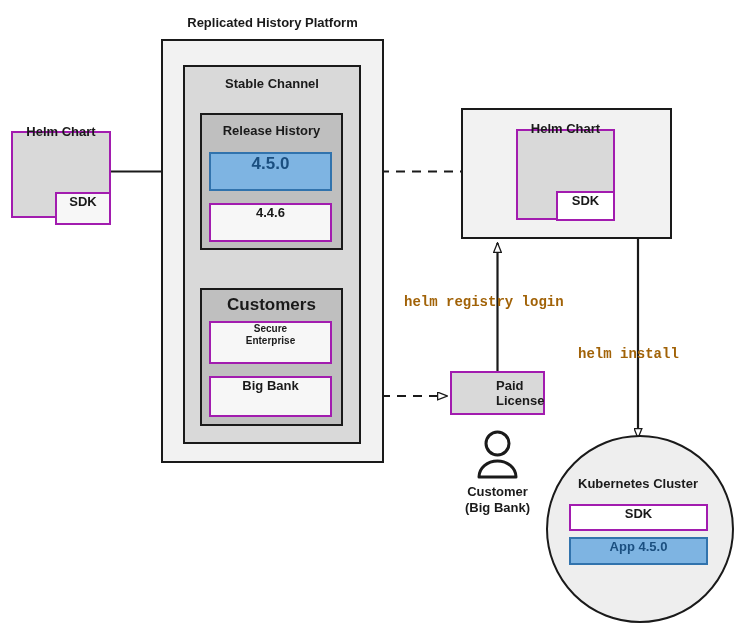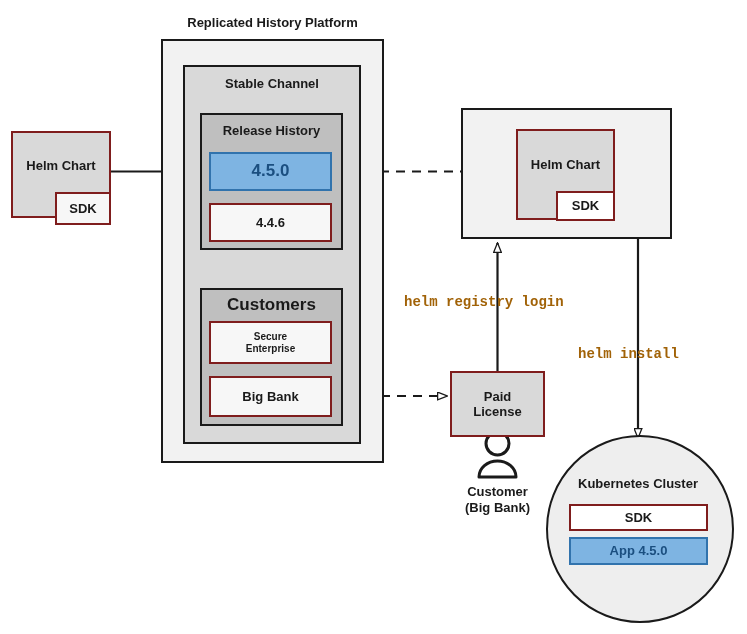--- a/index.html
+++ b/index.html
@@ -16,23 +16,23 @@
     position: relative;
     width: 747px;
     height: 634px;
     background: #ffffff;
     overflow: hidden;
   }
   .abs { position: absolute; box-sizing: border-box; }
 
   
   .box {
-    border: 2px solid #7f1d1d;
+    border: 2px solid #a21caf;
     display: flex;
-    align-items: center;
+    align-items: flex-start;
     justify-content: center;
     text-align: center;
     font-weight: bold;
     color: #1a1a1a;
     line-height: 1.18;
   }
   .box-outer   { background: #f2f2f2; }
   .box-mid     { background: #d9d9d9; }
   .box-inner   { background: #bfbfbf; }
   .box-white   { background: #f7f7f7; }
@@ -163,21 +163,21 @@
 
   <div class="abs box-outer" style="left:461px; top:108px; width:211px; height:131px; border:2px solid #1a1a1a;"></div>
 
   <div class="abs box box-mid" style="left:516px; top:129px; width:99px; height:91px; font-size:13px;">
     <span style="transform:translateY(-10px);">Helm Chart</span>
   </div>
   <div class="abs box box-plain" style="left:556px; top:191px; width:59px; height:30px; font-size:13px;">
     <span>SDK</span>
   </div>
 
-  <div class="abs box box-mid" style="left:450px; top:371px; width:95px; height:66px; font-size:13px; flex-direction:column;">
+  <div class="abs box box-mid" style="left:450px; top:371px; width:95px; height:44px; font-size:13px; flex-direction:column;padding-left:44px;">
     <span>Paid</span>
     <span>License</span>
   </div>
 
   <div class="caption" style="left:422px; top:484px; width:151px; font-size:13px;">Customer</div>
   <div class="caption" style="left:422px; top:500px; width:151px; font-size:13px;">(Big Bank)</div>
 
   <div class="mono-label" style="left:404px; top:294px; font-size:14px;">helm registry login</div>
 
   <div class="mono-label" style="left:578px; top:346px; font-size:14px;">helm install</div>

